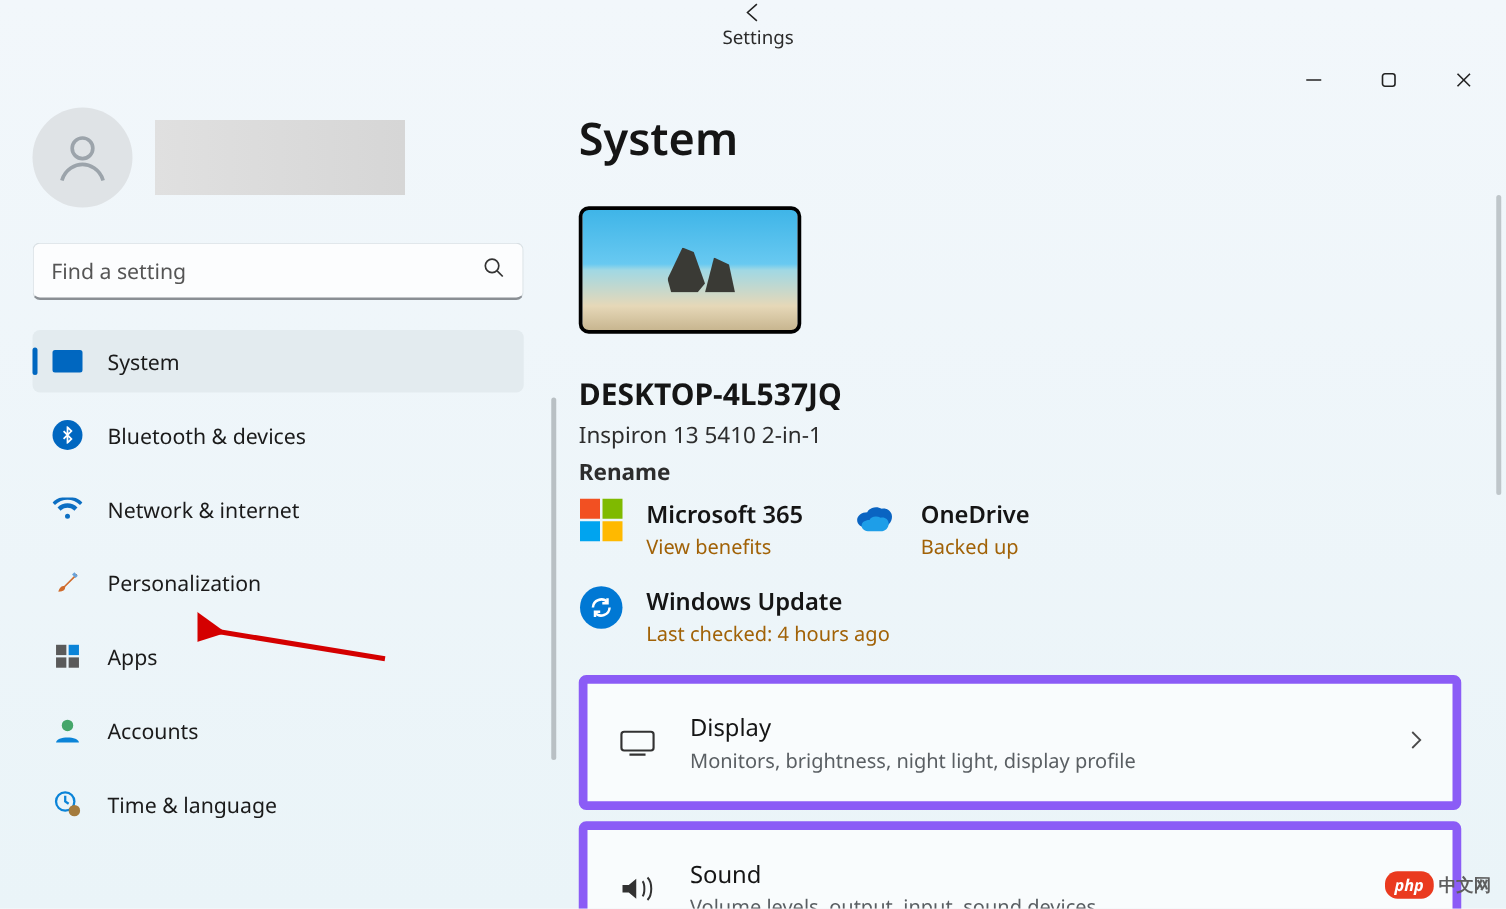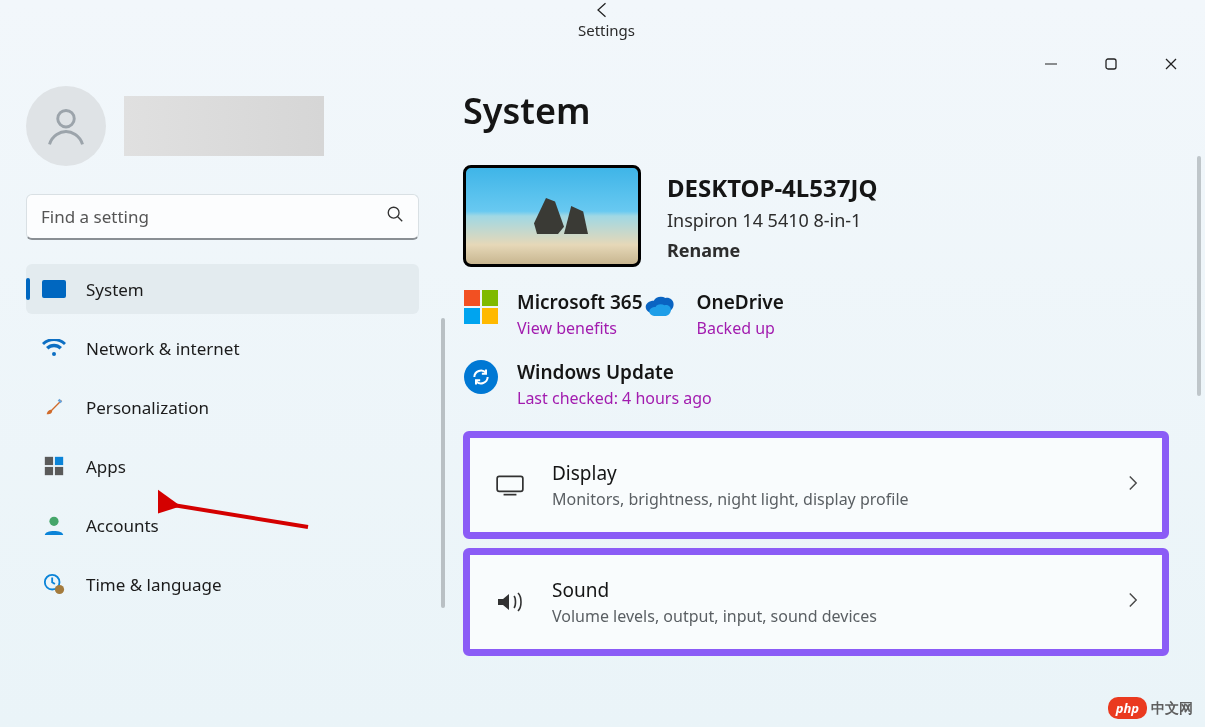--- a/index.html
+++ b/index.html
@@ -21,33 +21,33 @@
   .search-box input::placeholder { color: #555; }
   .search-icon { font-size: 16px; color: #333; }
   .nav { margin-top: 24px; position: relative; }
   .nav-item { display: flex; align-items: center; height: 50px; padding: 0 16px; border-radius: 6px; gap: 20px; font-size: 17px; color: #1b1b1b; cursor: pointer; margin-bottom: 9px; position: relative; }
   .nav-item.active { background: #e3ebef; }
   .nav-item.active::before { content: ""; position: absolute; left: 0; top: 14px; bottom: 14px; width: 4px; background: #0067c0; border-radius: 4px; }
   .nav-icon { width: 24px; height: 24px; display: flex; align-items: center; justify-content: center; flex-shrink: 0; }
   .sidebar-scroll { position: absolute; right: 0; top: 262px; width: 4px; height: 290px; background: #b9c0c4; border-radius: 4px; }
   .main { flex: 1; padding: 30px 36px 0 18px; position: relative; overflow: hidden; }
   .page-title { font-size: 36px; font-weight: 600; color: #151515; margin-bottom: 30px; }
-  .device-block { display: flex; gap: 26px; align-items: flex-start; margin-bottom: 22px; }
+  .device-block { display: flex; gap: 26px; align-items: flex-start; margin-bottom: 8px; flex-direction: column; }
   .device-thumb { width: 178px; height: 102px; border-radius: 8px; border: 3px solid #000; background: linear-gradient(180deg,#3fb5e8 0%, #68c9f1 45%, #a0d8e4 50%, #e6d8b8 80%, #c8b690 100%); position: relative; overflow: hidden; }
   .device-thumb .rock { position: absolute; bottom: 30px; left: 68px; width: 30px; height: 36px; background: #3a3a35; clip-path: polygon(40% 0, 70% 10%, 100% 80%, 80% 100%, 10% 100%, 0 70%); }
   .device-thumb .rock2 { position: absolute; bottom: 30px; left: 98px; width: 24px; height: 28px; background: #3a3a35; clip-path: polygon(30% 0, 80% 20%, 100% 100%, 0 100%); }
   .device-info { padding-top: 6px; }
   .device-name { font-size: 24px; font-weight: 700; color: #151515; }
   .device-model { font-size: 18px; color: #2d2d2d; margin-top: 4px; }
   .rename-link { font-size: 18px; color: #2d2d2d; margin-top: 6px; display: inline-block; font-weight: bold; }
-  .tiles-row { display: flex; margin-bottom: 20px; }
+  .tiles-row { display: flex; gap: 40px; margin-bottom: 20px; }
   .tile { display: flex; gap: 18px; align-items: flex-start; cursor: pointer; }
   .tile-icon { width: 36px; height: 36px; display: flex; align-items: center; justify-content: center; }
   .tile-text .t-title { font-size: 19px; font-weight: 600; color: #151515; }
-  .tile-text .t-sub { font-size: 16px; color: #a21caf; margin-top: 2px; }
+  .tile-text .t-sub { font-size: 16px; color: #a16207; margin-top: 2px; }
   .settings-list { margin-top: 22px; }
   .settings-card { background: #f9fcfd; border: 7px solid #8b5cf6; border-radius: 6px; padding: 22px 24px; display: flex; align-items: center; gap: 26px; margin-bottom: 9px; cursor: pointer; }
   .settings-card .card-icon { width: 32px; height: 32px; display: flex; align-items: center; justify-content: center; color: #323232; }
   .settings-card .card-text { flex: 1; }
   .settings-card .c-title { font-size: 19px; color: #151515; }
   .settings-card .c-sub { font-size: 16px; color: #5a5f63; margin-top: 2px; }
   .chevron { color: #4a4a4a; font-size: 16px; }
   .main-scroll { position: absolute; right: 4px; top: 100px; width: 4px; height: 240px; background: #bfc6ca; border-radius: 4px; }
   
   .i-system { width: 28px; height: 18px; background: #0067c0; border-radius: 2px; border: 2px solid #0067c0; }
@@ -117,20 +117,30 @@
     </div>
 
     <nav class="nav">
       <div class="nav-item active">
         <span class="nav-icon">
             <span class="i-system"></span>
           </span>
         <span>System</span>
       </div>
       <div class="nav-item">
+        <span class="nav-icon">
+            <span class="i-bluetooth">
+          <svg viewBox="0 0 12 18" width="10" height="14" fill="none" stroke="#fff" stroke-width="1.8">
+                <path d="M2 5 L10 13 L6 17 V1 L10 5 L2 13"></path>
+              </svg>
+        </span>
+          </span>
+        <span>Bluetooth &amp; devices</span>
+      </div>
+      <div class="nav-item">
         <span class="nav-icon i-wifi">
           <svg viewBox="0 0 24 18" width="24" height="18" fill="#0067c0">
               <path d="M12 17a2 2 0 100-4 2 2 0 000 4zM4 8c4.5-4.5 11.5-4.5 16 0l-2.5 2.5c-3-3-8-3-11 0L4 8zM0 4C6.5-2.5 17.5-2.5 24 4l-2 2C16.5.5 7.5.5 2 6L0 4z" opacity="0.95"></path>
             </svg>
         </span>
         <span>Network &amp; internet</span>
       </div>
       <div class="nav-item">
         <span class="nav-icon">
           <svg viewBox="0 0 24 24" width="22" height="22">
@@ -177,21 +187,21 @@
   <main class="main">
     <h1 class="page-title">System</h1>
 
     <div class="device-block">
       <div class="device-thumb">
           <div class="rock"></div>
           <div class="rock2"></div>
         </div>
       <div class="device-info">
         <div class="device-name">DESKTOP-4L537JQ</div>
-        <div class="device-model">Inspiron 14 5410 8-in-1</div>
+        <div class="device-model">Inspiron 13 5410 2-in-1</div>
         <a class="rename-link">Rename</a>
       </div>
     </div>
 
     <div class="tiles-row">
       <div class="tile">
         <div class="tile-icon">
             <div class="ms-logo">
               <div></div>
               <div></div>

